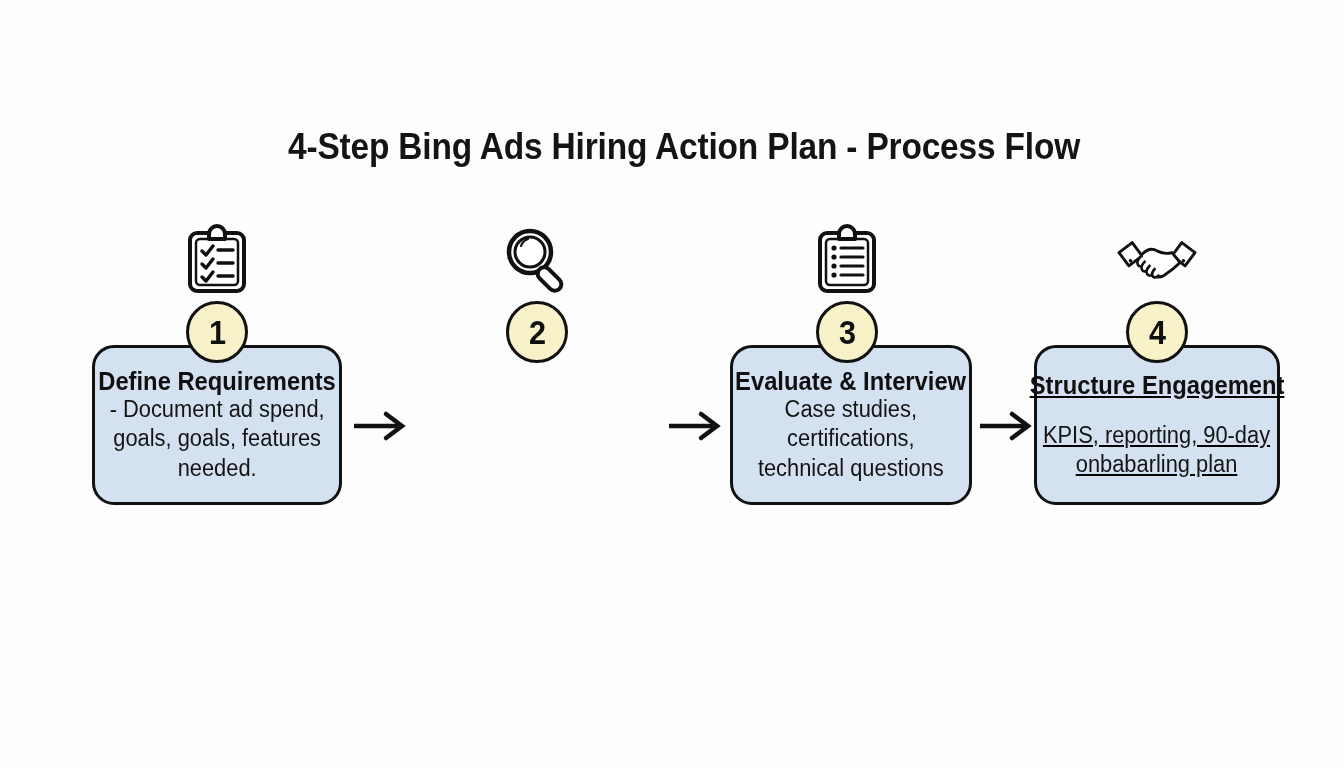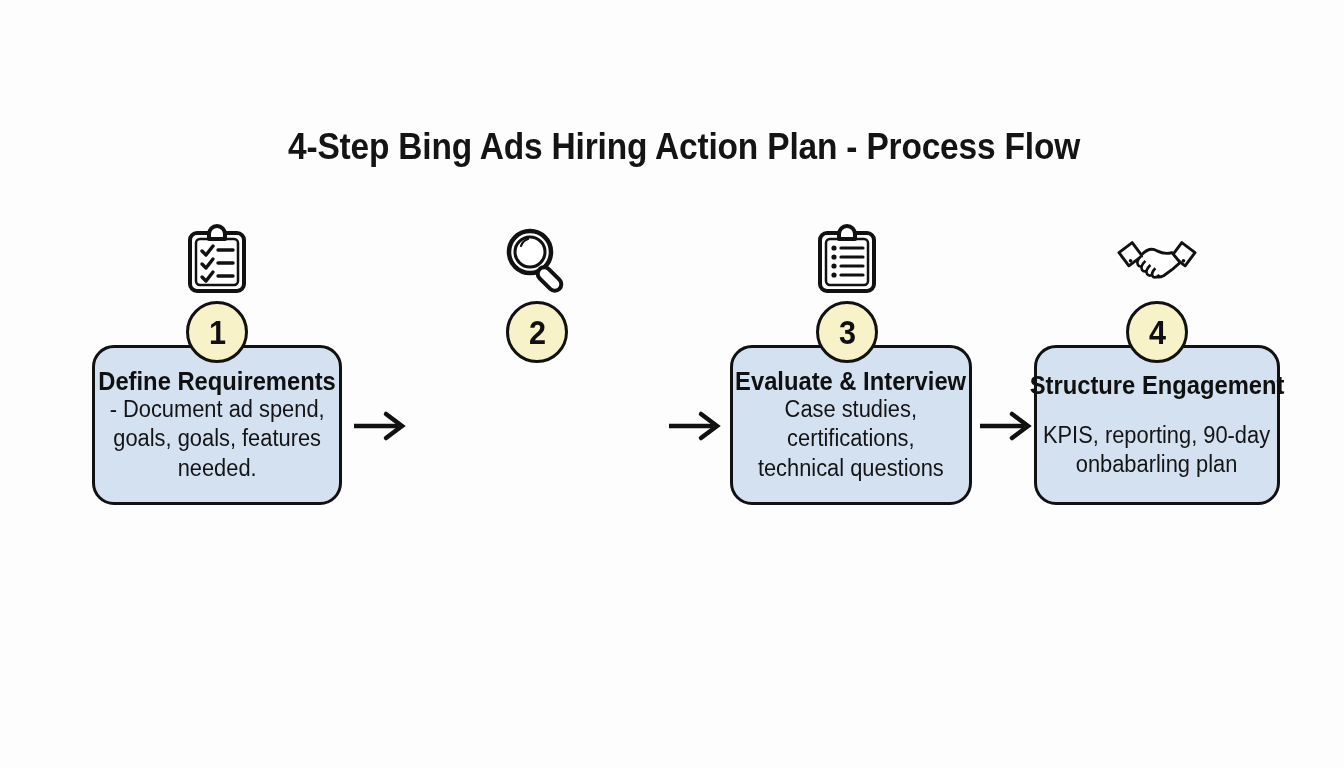--- a/index.html
+++ b/index.html
@@ -237,19 +237,19 @@
         <path d="M33 30 C29 34 27 38 29 41 C31 44 35 43 38 40" fill="#ffffff" stroke="#111" stroke-width="3.2" stroke-linejoin="round"></path>
         <path d="M38 36 C34 40 32 44 34 47 C36 50 40 49 43 46" fill="#ffffff" stroke="#111" stroke-width="3.2" stroke-linejoin="round"></path>
         <path d="M44 41 C40 45 38 49 40 52 C42 55 46 54 49 51" fill="#ffffff" stroke="#111" stroke-width="3.2" stroke-linejoin="round"></path>
         <path d="M50 45 C47 48 45 52 47 55 C49 57 52 56 55 53" fill="#ffffff" stroke="#111" stroke-width="3.2" stroke-linejoin="round"></path>
       </svg>
     </div>
     <div class="step-badge">
       <span class="step-badge-num">4</span>
     </div>
   </div>
-  <div class="step-box" style="left:1022px; width:246px; height:160px;">
+  <div class="step-box" style="left:1022px; width:246px; height:160px;text-decoration:underline;">
     <div class="box-title">Structure Engagement</div>
     <div class="box-desc gap">KPIS, reporting, 90-day
 onbabarling plan</div>
   </div>
 
 </div>
 
 </body></html>

